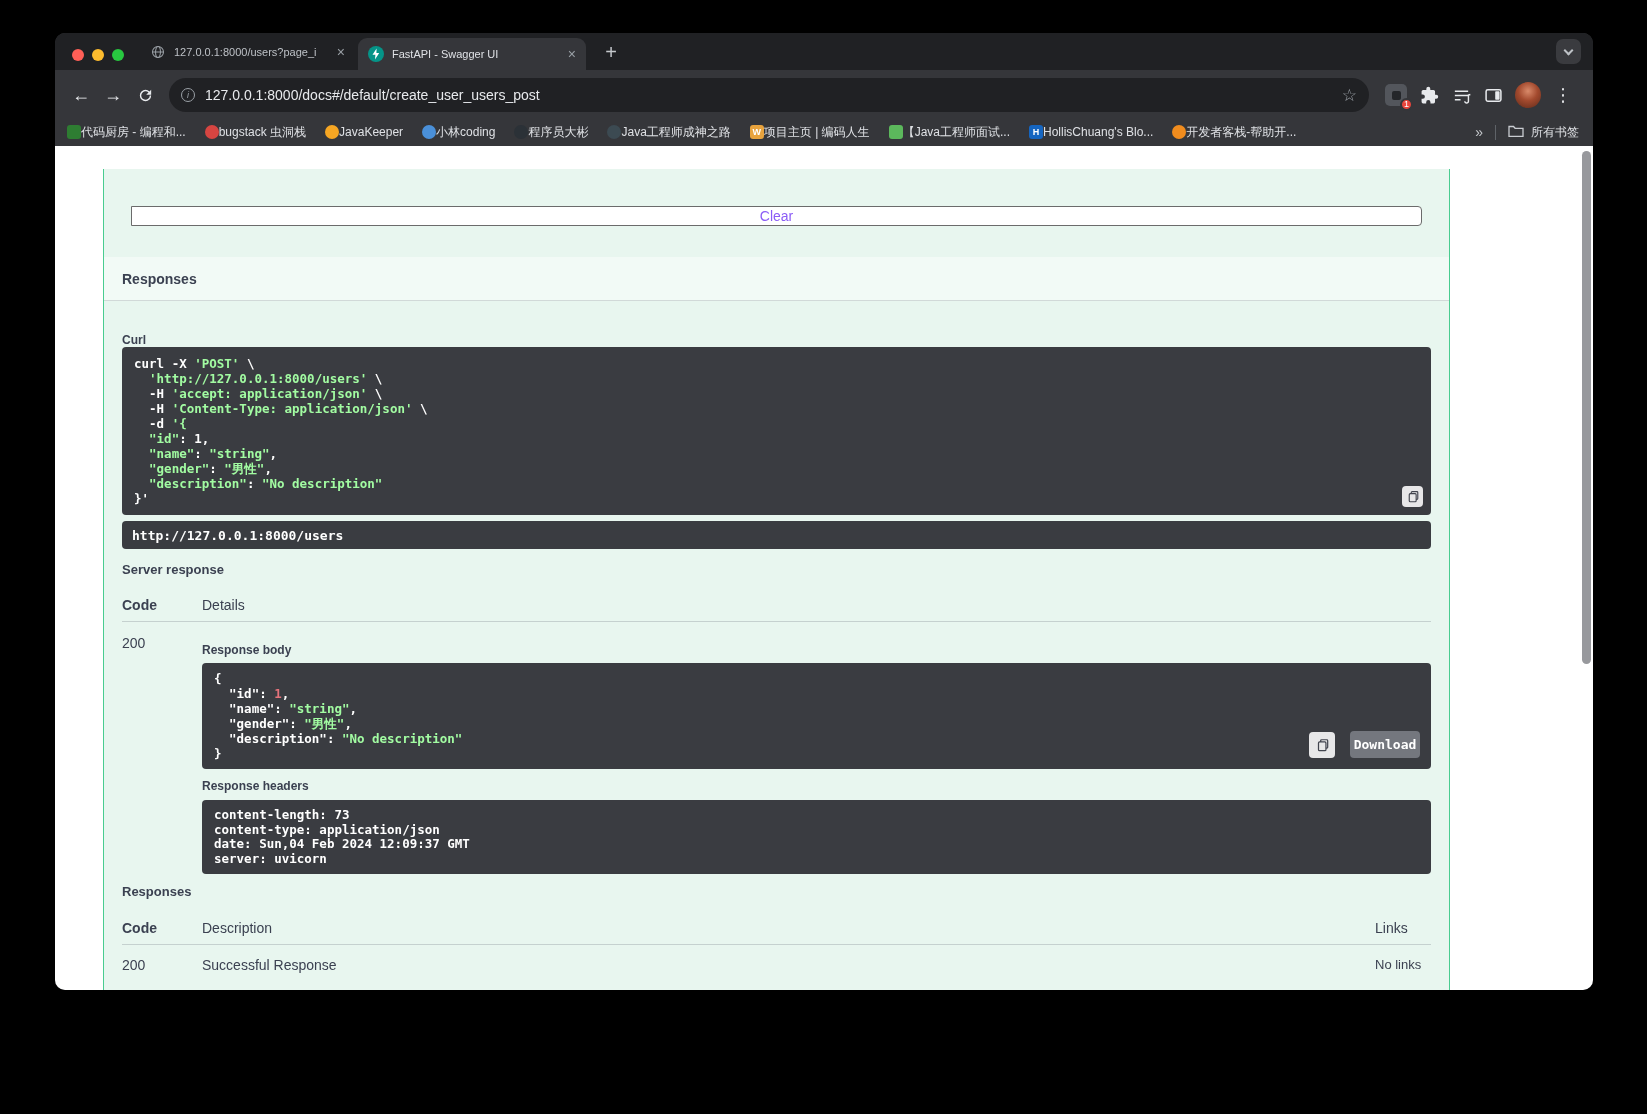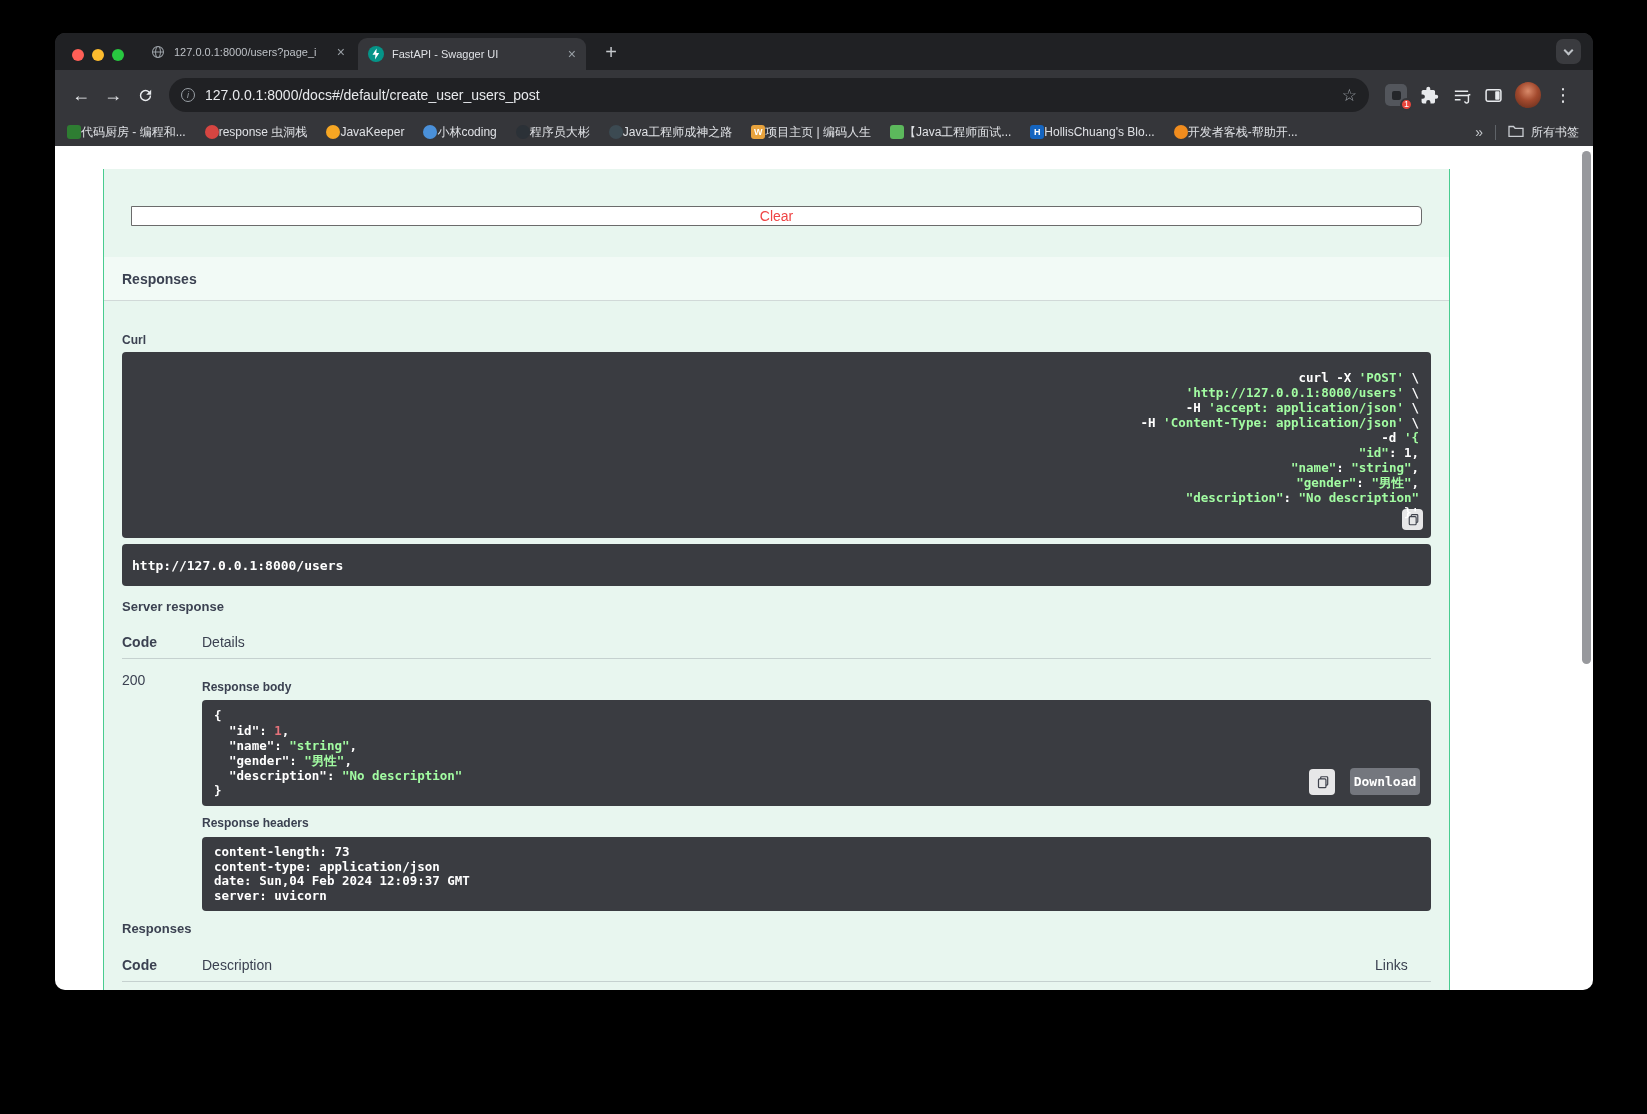--- a/index.html
+++ b/index.html
@@ -69,42 +69,42 @@
 
   
   .viewport { position:relative; height:844px; background:#fff; overflow:hidden; }
 
   .opblock { position:absolute; left:48px; top:23px; bottom:-30px; width:1347px;
              background:#e8f6ef; border-left:1px solid #49cc90; border-right:1px solid #49cc90;
              color:#3b4151; }
   .btn-row { margin:30px 27px 0; height:27px; display:flex; }
   .execute-btn { flex:1; background:#4990e2; color:#fff; font-weight:bold; font-size:14px;
                  border:none; border-radius:4px 0 0 4px; font-family:inherit; cursor:pointer; }
-  .clear-btn { flex:1; background:#fff; color:#ef4444; font-size:14px; border:1px solid #6b6b6b;
+  .clear-btn { flex:1; background:#fff; color:#8b5cf6; font-size:14px; border:1px solid #6b6b6b;
                border-radius:0 4px 4px 0; font-family:inherit; cursor:pointer;margin-top:7px; }
   .section-header { margin-top:31px; height:44px; background:rgba(255,255,255,.45);
                     border-bottom:1px solid rgba(59,65,81,.18); display:flex; align-items:center;
                     padding:0 18px; font-size:14px; font-weight:600; color:#3b4151; }
   .inner { padding:0 18px; }
 
   .lbl { font-size:12px; font-weight:700; color:#3b4151; }
   .curl-label { margin-top:32px; }
   .requrl-label { margin-top:10px; }
 
   .code-block { background:#3a3c41; border-radius:4px; color:#fff;
                 font-family:"DejaVu Sans Mono", monospace; position:relative; }
   .code-lines { white-space:pre; }
-  .curl-block { margin-top:5px; padding:18px 12px; font-size:12.5px; font-weight:600;text-align:right; }
+  .curl-block { padding:9px 12px; font-size:12.5px; font-weight:600; }
   .curl-block .code-lines { line-height:15px; }
   .tok-p { color:#fff; }
   .tok-b { color:#fff; font-weight:700; }
   .tok-s { color:#a2fca2; }
   .tok-n { color:#e5737b; }
 
-  .req-url-bar { margin-top:6px; height:42px; background:#3a3c41; border-radius:4px;
+  .req-url-bar { margin-top:6px; height:28px; background:#3a3c41; border-radius:4px;
                  display:flex; align-items:center; padding:0 10px; color:#fff;
                  font-family:"DejaVu Sans Mono", monospace; font-size:13px; font-weight:700; }
   .srv-label { margin-top:13px; font-size:13px; font-weight:600; }
 
   .lt-head { margin-top:12px; display:flex; align-items:center; height:33px;
              border-bottom:1px solid rgba(59,65,81,.2); }
   .col-code { width:80px; flex-shrink:0; font-size:14px; font-weight:700; }
   .col-details { font-size:14px; font-weight:400; flex:1; }
   .col-links { width:56px; flex-shrink:0; font-size:14px; font-weight:400; }
   .lt-row { display:flex; padding-top:13px; }
@@ -216,21 +216,21 @@
   </div>
 
   <div class="bookmarkbar">
     <div class="bm-list">
         <div class="bm-item">
           <span class="bm-icon sq" style="background: rgb(46, 125, 50);"></span>
           <span class="bm-label">代码厨房 - 编程和...</span>
         </div>
         <div class="bm-item">
           <span class="bm-icon ci" style="background: rgb(214, 69, 65);"></span>
-          <span class="bm-label">response 虫洞栈</span>
+          <span class="bm-label">bugstack 虫洞栈</span>
         </div>
         <div class="bm-item">
           <span class="bm-icon ci" style="background: rgb(246, 166, 35);"></span>
           <span class="bm-label">JavaKeeper</span>
         </div>
         <div class="bm-item">
           <span class="bm-icon ci" style="background: rgb(74, 144, 217);"></span>
           <span class="bm-label">小林coding</span>
         </div>
         <div class="bm-item">

